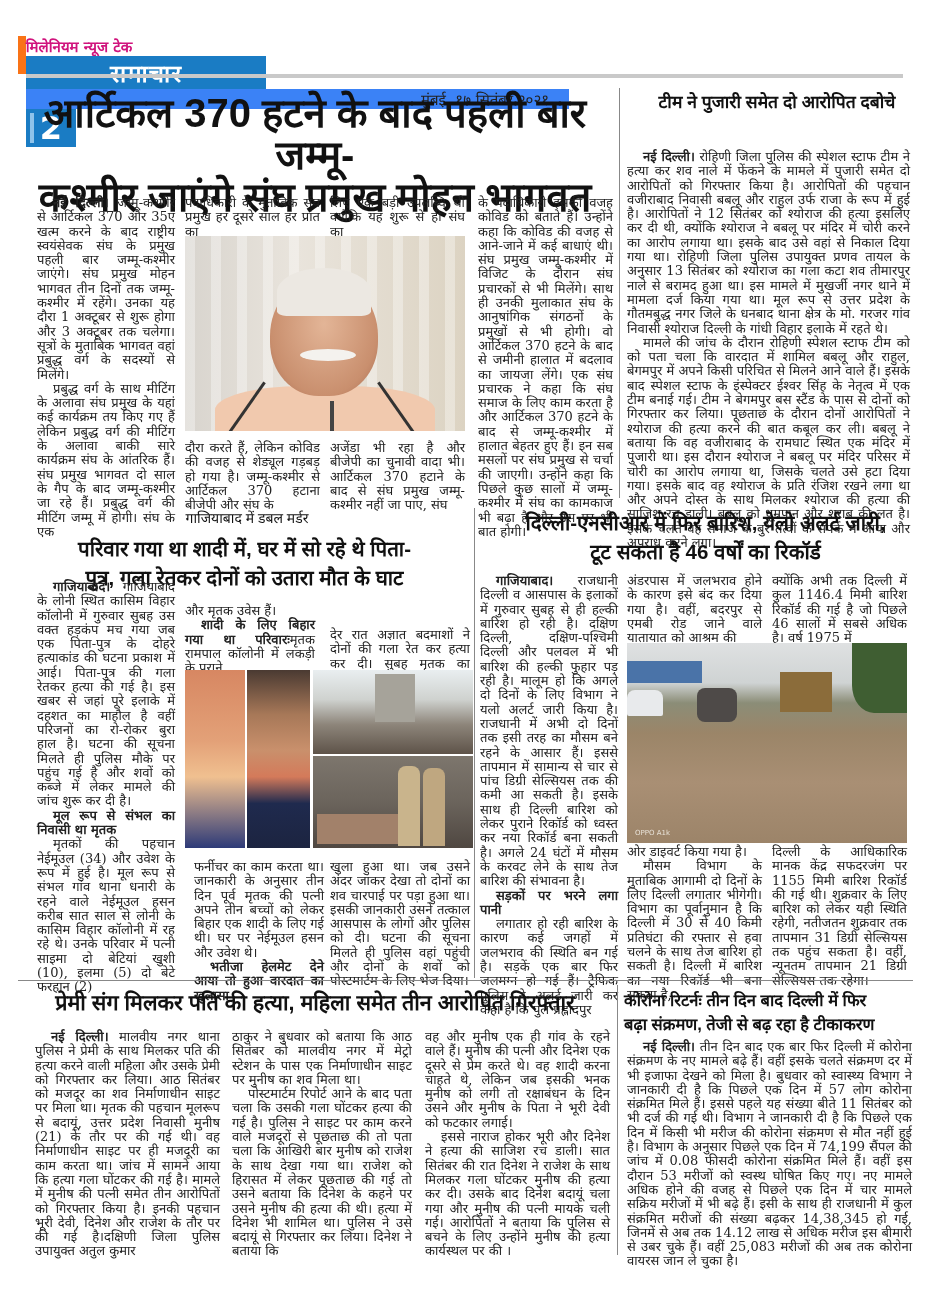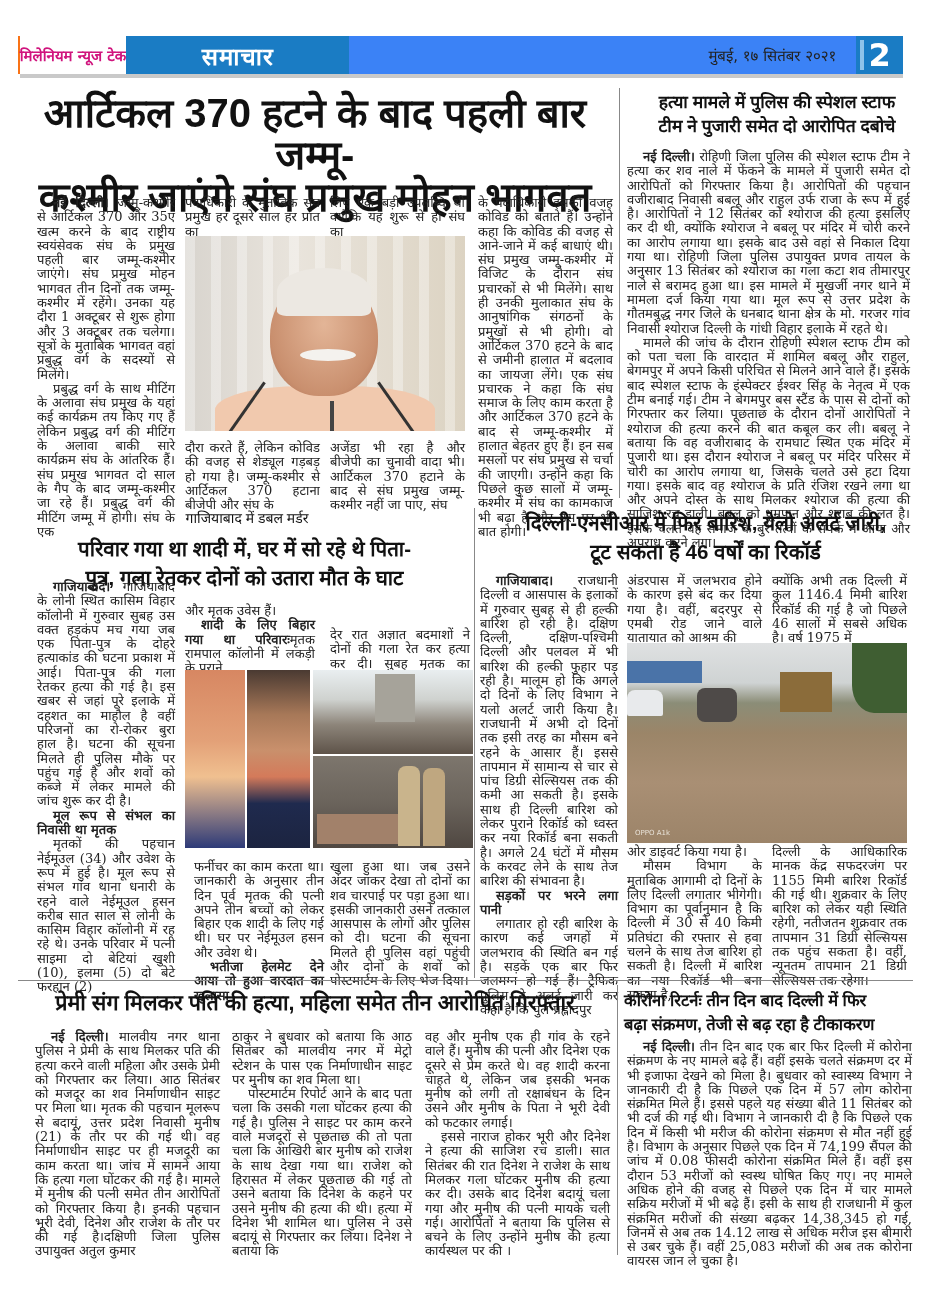--- a/index.html
+++ b/index.html
@@ -1,20 +1,20 @@
 <!DOCTYPE html>
 <html><head>
 <meta charset="utf-8">
 <style>
   * { box-sizing: border-box; margin: 0; padding: 0; }
   html, body { width: 945px; height: 1296px; background: #ffffff; overflow: hidden; }
   body { position: relative; font-family: "DejaVu Sans", sans-serif; color: #111; }
 
   
-  .masthead { position: absolute; left: 18px; top: 36px; width: 885px; height: 38px; display: flex; border-left: 2px solid #f97316; }
+  .masthead { position: absolute; left: 18px; top: 36px; width: 885px; height: 38px; display: flex; border-left: 8px solid #f97316; flex-direction: column; }
   .masthead::after { content: ""; position: absolute; left: 0; right: 0; bottom: -4px; height: 4px; background: #c9c9c9; }
   .brand { width: 106px; height: 38px; display: flex; align-items: center; justify-content: center; color: #d0147d; font-weight: bold; font-size: 15px; white-space: nowrap; }
   .section-band { width: 240px; height: 38px; background: #1a7cc4; color: #fff; display: flex; align-items: center; justify-content: center; font-size: 24px; font-weight: bold; letter-spacing: 1px; }
   .dateline { width: 543px; height: 38px; display: flex; align-items: center; justify-content: flex-end; padding-right: 20px; font-size: 15px; color: #222; background: #3b82f6; }
   .pageno { width: 50px; height: 38px; background: #1a7cc4; color: #fff; font-weight: bold; font-size: 32px; display: flex; align-items: center; justify-content: center; position: relative; }
   .pageno .bar { position: absolute; left: 4px; top: 4px; width: 4px; height: 30px; background: #8fc3ea; }
 
   
   .headline { position: absolute; font-weight: bold; text-align: center; line-height: 1.18; color: #111; font-family: "Liberation Sans", sans-serif; }
   .text { position: absolute; font-size: 13px; line-height: 14.3px; text-align: justify; color: #222; font-family: "DejaVu Serif", serif; }
@@ -91,21 +91,20 @@
   <div class="mic3"></div>
 </div>
 
 <div class="text" style="left:185px;top:441px;width:135px;"><span>दौरा करते हैं, लेकिन कोविड की वजह से शेड्यूल गड़बड़ हो गया है। जम्मू-कश्मीर से आर्टिकल 370 हटाना बीजेपी और संघ के</span></div>
 <div class="text" style="left:330px;top:441px;width:135px;"><span>अजेंडा भी रहा है और बीजेपी का चुनावी वादा भी। आर्टिकल 370 हटाने के बाद से संघ प्रमुख जम्मू-कश्मीर नहीं जा पाए, संघ</span></div>
 <div class="text" style="left:478px;top:196px;width:135px;"><span>के पदाधिकारी इसकी वजह कोविड को बताते हैं। उन्होंने कहा कि कोविड की वजह से आने-जाने में कई बाधाएं थी।संघ प्रमुख जम्मू-कश्मीर में विजिट के दौरान संघ प्रचारकों से भी मिलेंगे। साथ ही उनकी मुलाकात संघ के आनुषांगिक संगठनों के प्रमुखों से भी होगी। वो आर्टिकल 370 हटने के बाद से जमीनी हालात में बदलाव का जायजा लेंगे। एक संघ प्रचारक ने कहा कि संघ समाज के लिए काम करता है और आर्टिकल 370 हटने के बाद से जम्मू-कश्मीर में हालात बेहतर हुए हैं। इन सब मसलों पर संघ प्रमुख से चर्चा की जाएगी। उन्होंने कहा कि पिछले कुछ सालों में जम्मू-कश्मीर में संघ का कामकाज भी बढ़ा है और उस पर भी बात होगी।</span></div>
 
 <div class="vrule" style="left:619px;top:88px;height:410px;"></div>
 
 <div class="headline" style="left:624px;top:90px;width:306px;font-size:17.5px;line-height:24px;">
-  <div>हत्या मामले में पुलिस की स्पेशल स्टाफ</div>
   <div>टीम ने पुजारी समेत दो आरोपित दबोचे</div>
 </div>
 <div class="text" style="left:627px;top:150px;width:283px;">
   <p><span class="dl">नई दिल्ली।</span><span> रोहिणी जिला पुलिस की स्पेशल स्टाफ टीम ने हत्या कर शव नाले में फेंकने के मामले में पुजारी समेत दो आरोपितों को गिरफ्तार किया है। आरोपितों की पहचान वजीराबाद निवासी बबलू और राहुल उर्फ राजा के रूप में हुई है। आरोपितों ने 12 सितंबर को श्योराज की हत्या इसलिए कर दी थी, क्योंकि श्योराज ने बबलू पर मंदिर में चोरी करने का आरोप लगाया था। इसके बाद उसे वहां से निकाल दिया गया था। रोहिणी जिला पुलिस उपायुक्त प्रणव तायल के अनुसार 13 सितंबर को श्योराज का गला कटा शव तीमारपुर नाले से बरामद हुआ था। इस मामले में मुखर्जी नगर थाने में मामला दर्ज किया गया था। मूल रूप से उत्तर प्रदेश के गौतमबुद्ध नगर जिले के धनबाद थाना क्षेत्र के मो. गरजर गांव निवासी श्योराज दिल्ली के गांधी विहार इलाके में रहते थे।</span></p>
   <p>मामले की जांच के दौरान रोहिणी स्पेशल स्टाफ टीम को को पता चला कि वारदात में शामिल बबलू और राहुल, बेगमपुर में अपने किसी परिचित से मिलने आने वाले हैं। इसके बाद स्पेशल स्टाफ के इंस्पेक्टर ईश्वर सिंह के नेतृत्व में एक टीम बनाई गई। टीम ने बेगमपुर बस स्टैंड के पास से दोनों को गिरफ्तार कर लिया। पूछताछ के दौरान दोनों आरोपितों ने श्योराज की हत्या करने की बात कबूल कर ली। बबलू ने बताया कि वह वजीराबाद के रामघाट स्थित एक मंदिर में पुजारी था। इस दौरान श्योराज ने बबलू पर मंदिर परिसर में चोरी का आरोप लगाया था, जिसके चलते उसे हटा दिया गया। इसके बाद वह श्योराज के प्रति रंजिश रखने लगा था और अपने दोस्त के साथ मिलकर श्योराज की हत्या की साजिश रच डाली। बबलू को धूम्रपान और शराब की लत है। इसके चलते वह समाज के बुरे तत्वों के संपर्क में आया और अपराध करने लगा।</p>
 </div>
 
 <div class="headline" style="left:152px;top:510px;width:190px;font-size:14px;font-weight:normal;">गाजियाबाद में डबल मर्डर</div>
 <div class="headline" style="left:22px;top:534px;width:445px;font-size:20.5px;line-height:29px;">
   <div>परिवार गया था शादी में, घर में सो रहे थे पिता-</div>

